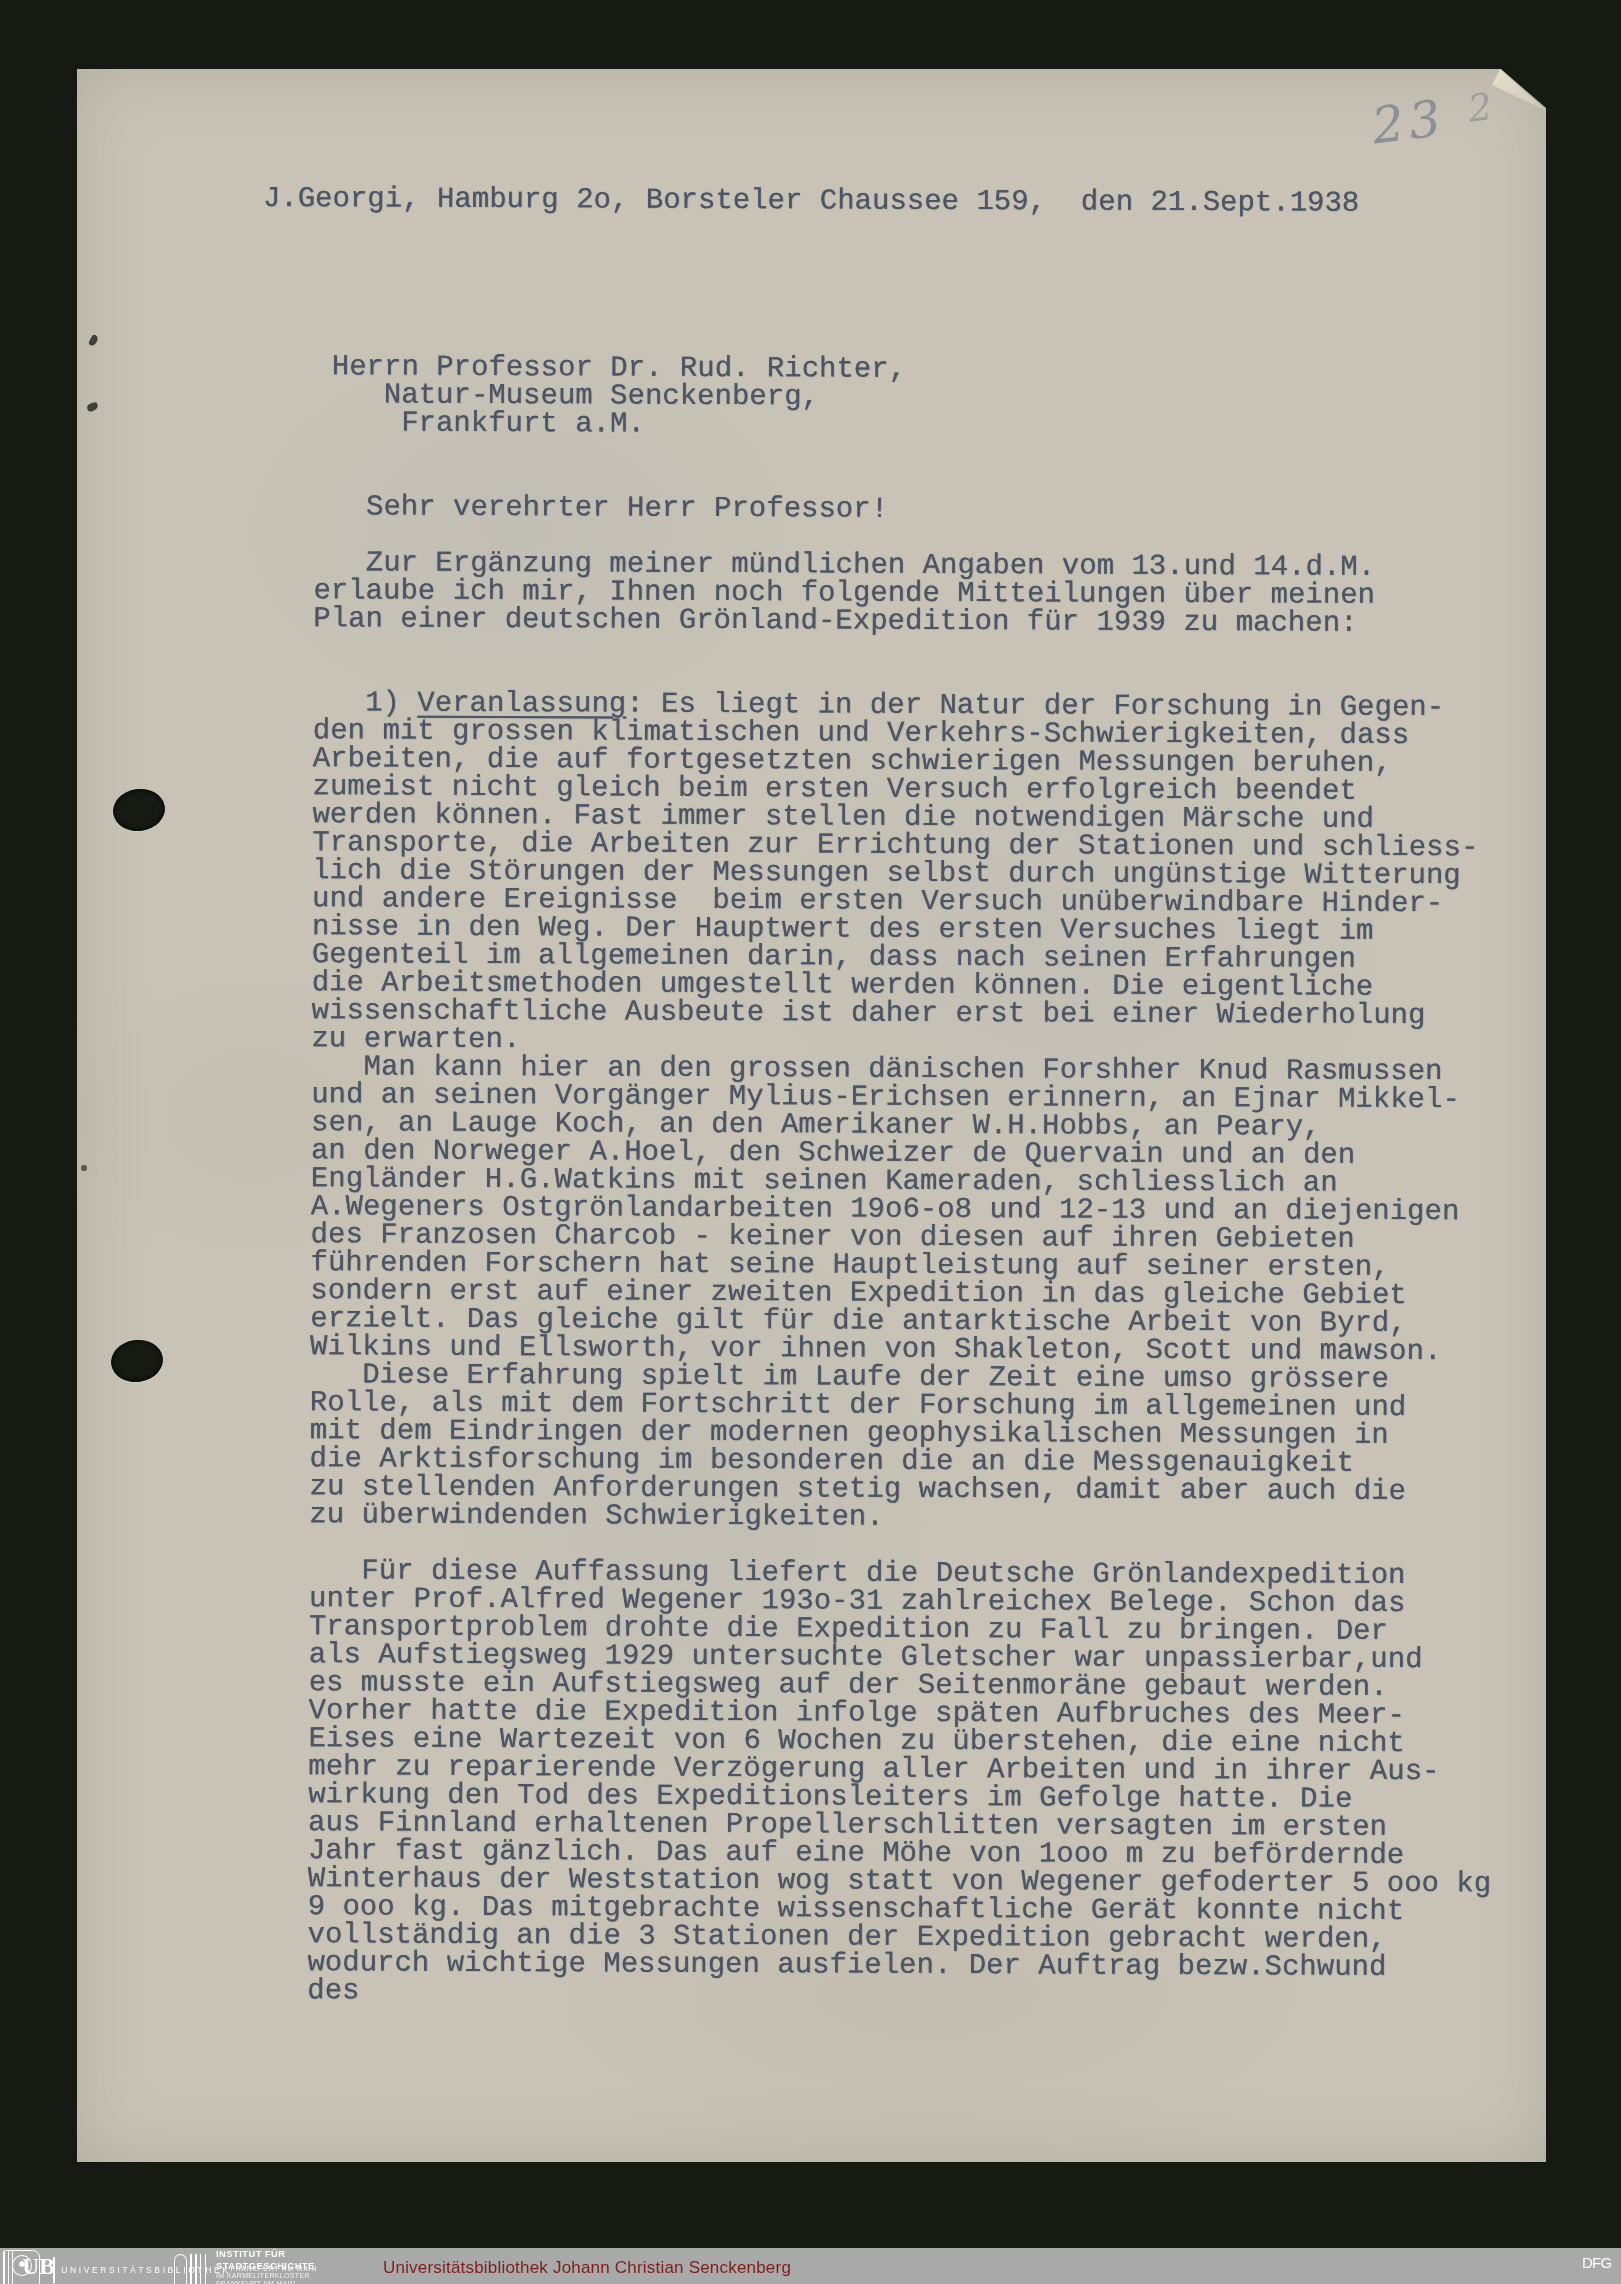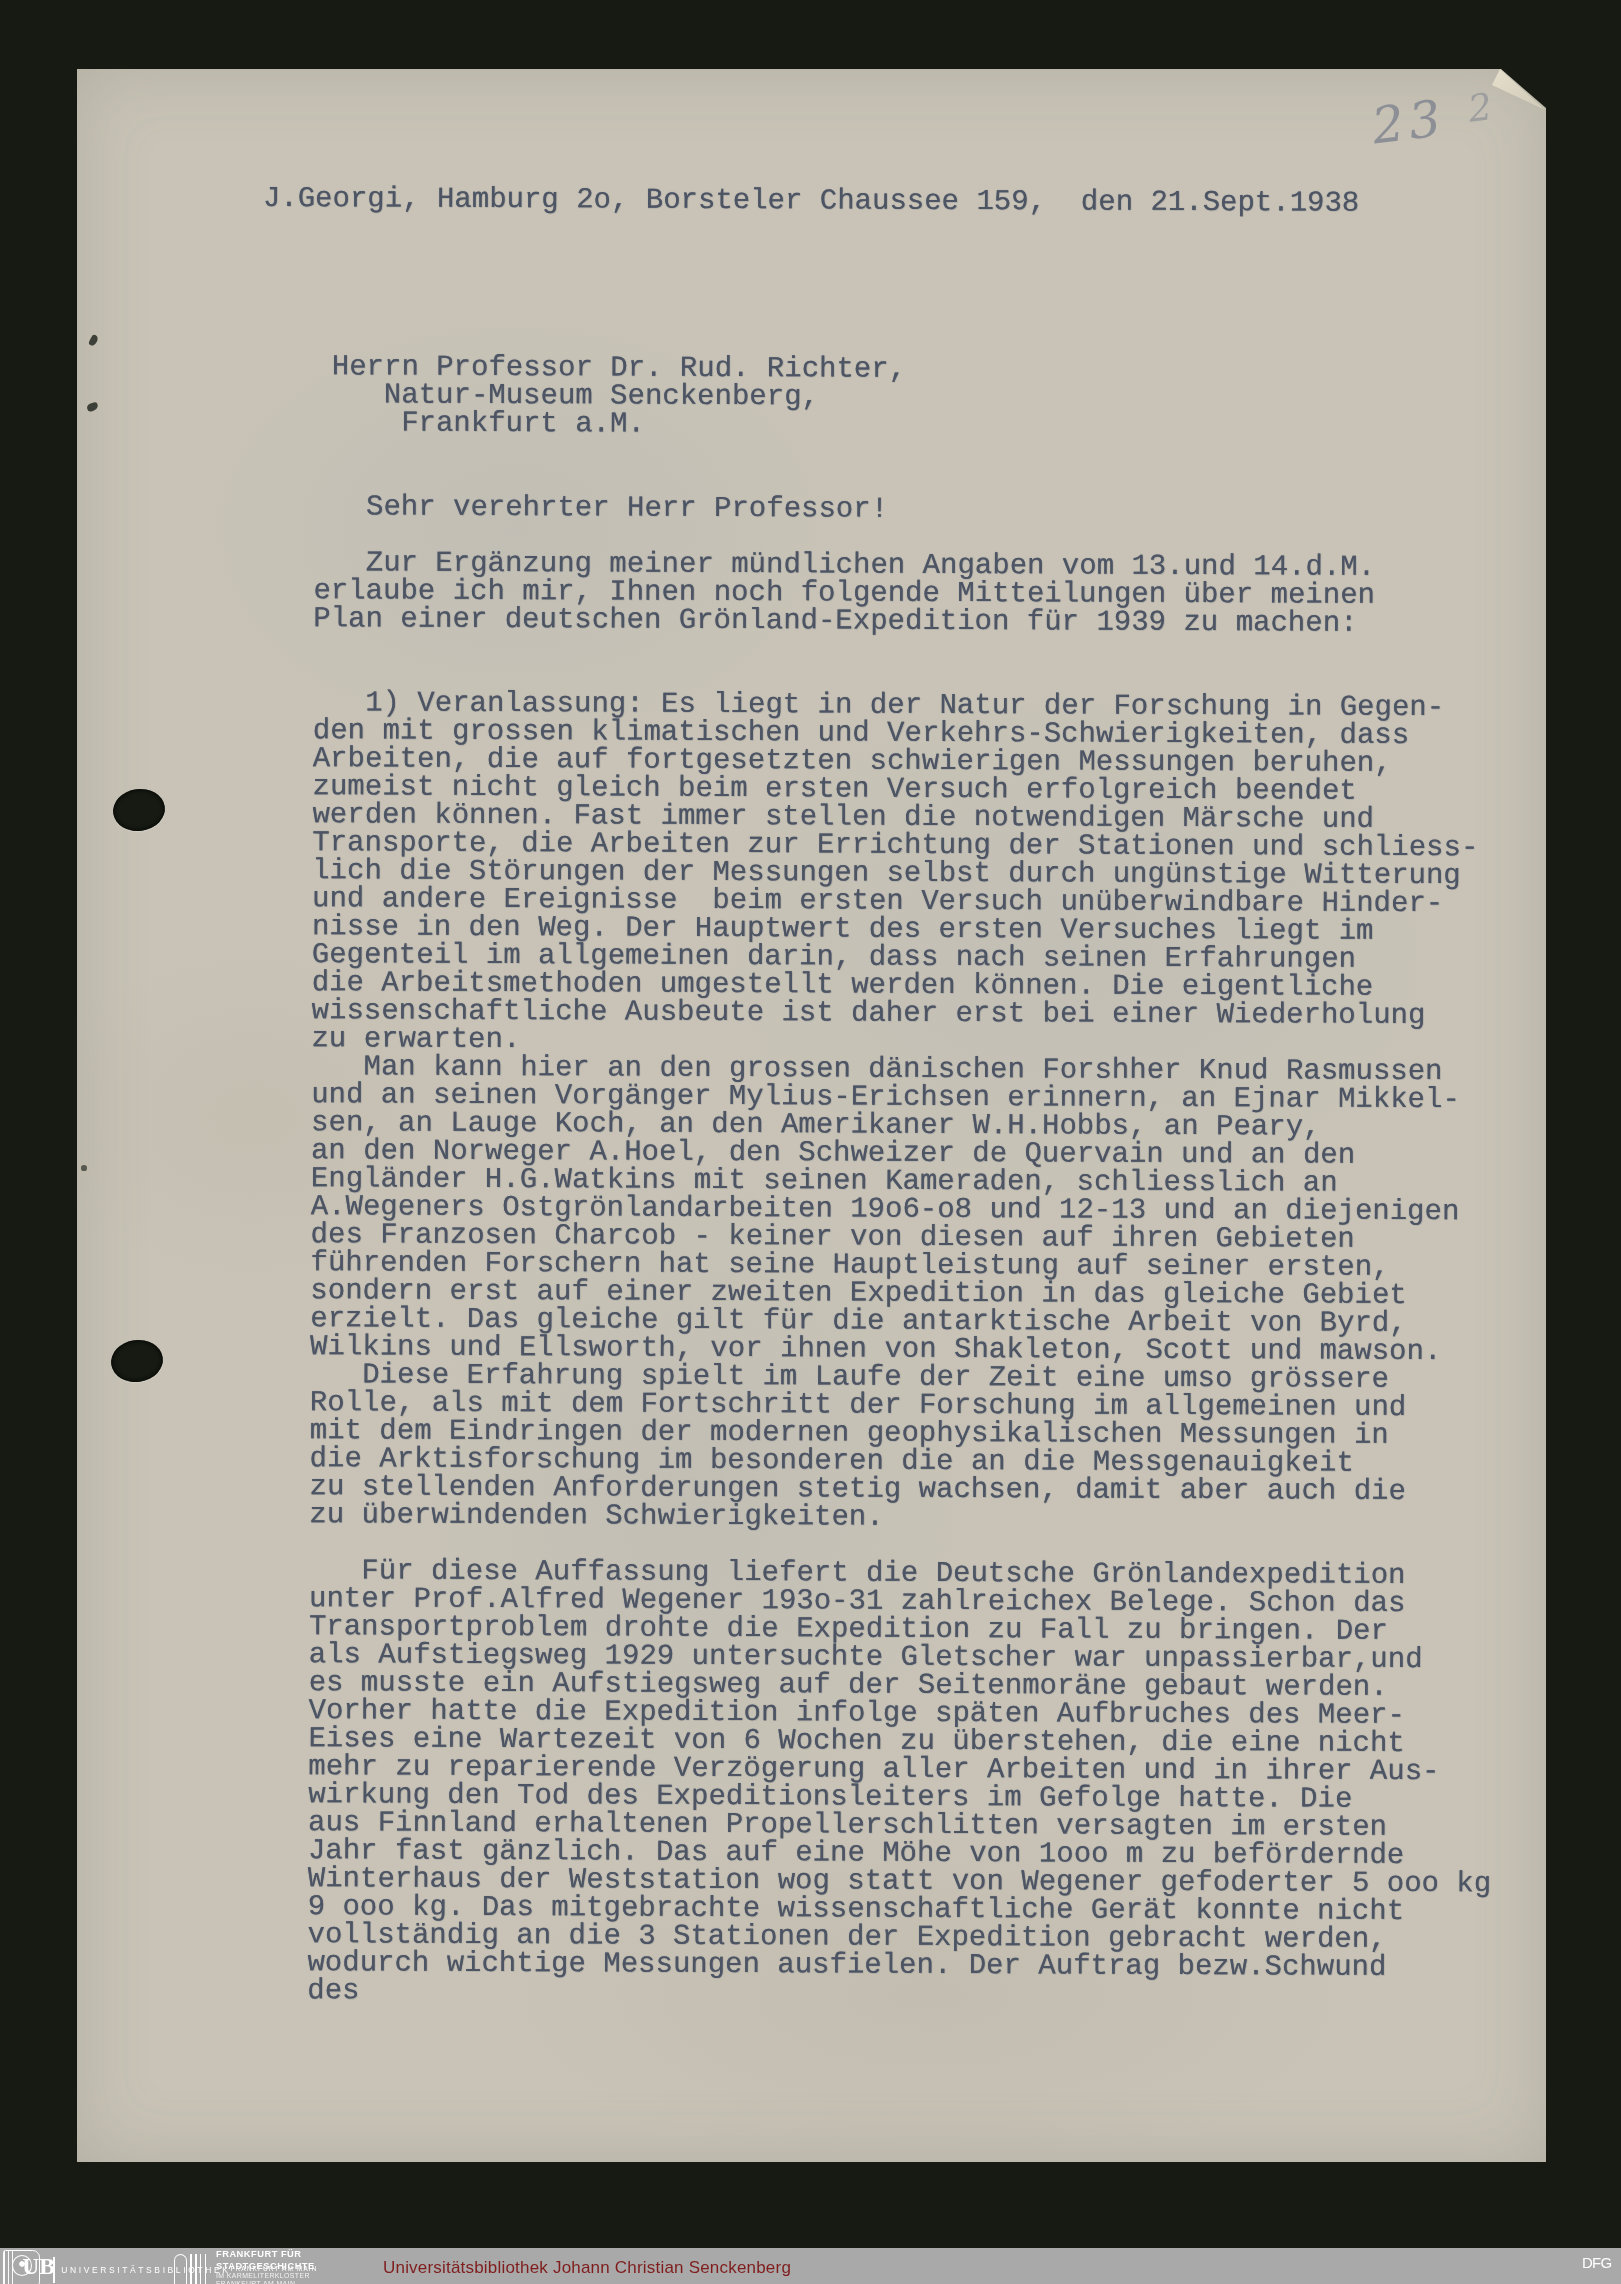--- a/index.html
+++ b/index.html
@@ -33,20 +33,21 @@
     position:absolute;left:186px;top:116px;margin:0;
     font-family:"Liberation Mono","DejaVu Sans Mono",monospace;
     font-size:29px;line-height:28px;
     color:#4d5565;
     white-space:pre;
     transform:rotate(0.25deg);
     transform-origin:0 0;
     text-shadow:0 0 0.8px rgba(77,85,101,.8), 0.8px 0.8px 0 rgba(77,85,101,.14);
   }
   .uline{
+    text-decoration:underline;
     text-decoration-thickness:1.6px;
     text-underline-offset:4.9px;
   }
   
   .pencil{
     position:absolute;left:1295px;top:21px;
     font-family:"DejaVu Serif",serif;font-style:italic;
     font-size:50px;color:rgba(128,132,144,.82);
     transform:rotate(-7deg);
     letter-spacing:4.9px;
@@ -213,21 +214,21 @@
       <span class="ub-l2">BIBLIOTHEK</span>
       <span class="ub-l3">FRANKFURT AM MAIN</span>
     </span>
   </div>
 
   <div class="isg-block">
     <span class="arch-icon">
       <span class="arch-stripes"></span>
     </span>
     <span class="isg-lines">
-      <span class="isg-l1">FRANKFURT FÜR</span>
+      <span class="isg-l1">INSTITUT FÜR</span>
       <span class="isg-l2">STADTGESCHICHTE</span>
       <span class="isg-l3">IM KARMELITERKLOSTER</span>
       <span class="isg-l4">FRANKFURT AM MAIN</span>
     </span>
   </div>
 
   <div class="footer-center">Universitätsbibliothek Johann Christian Senckenberg</div>
 
   <div class="dfg">DFG</div>
 </div>

